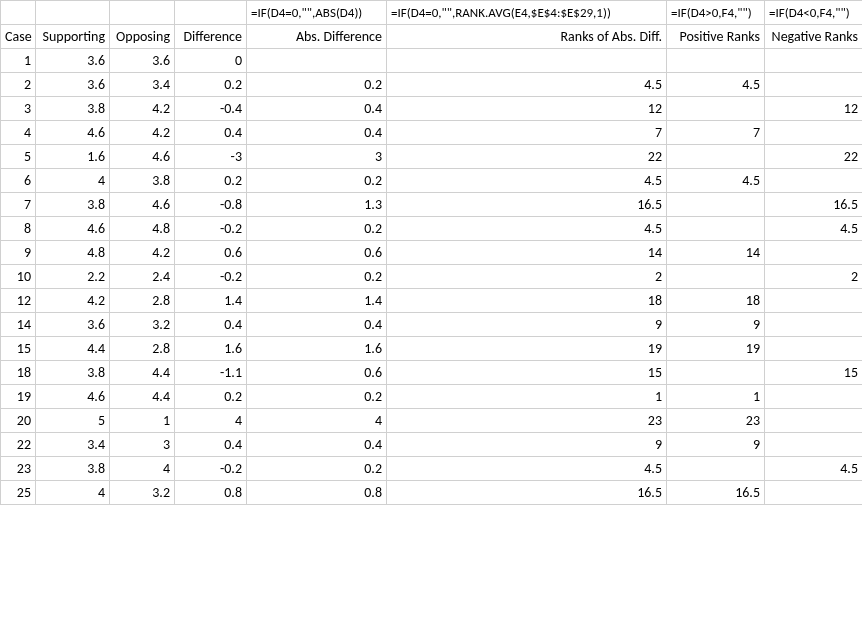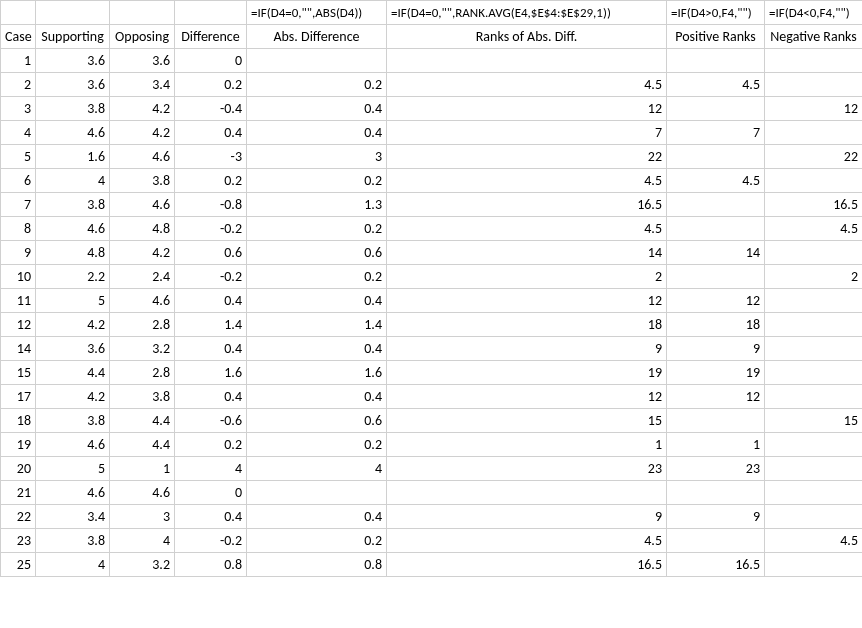--- a/index.html
+++ b/index.html
@@ -24,21 +24,21 @@
     background: #fff;
   }
   td {
     text-align: right;
   }
   .hdr-formula td {
     text-align: left;
     font-size: 13px;
   }
   .hdr-label td {
-    text-align: center;
+    text-align: right;
   }
   col.c-case { width: 35px; }
   col.c-sup  { width: 74px; }
   col.c-opp  { width: 65px; }
   col.c-diff { width: 72px; }
   col.c-abs  { width: 140px; }
   col.c-rank { width: 280px; }
   col.c-pos  { width: 98px; }
   col.c-neg  { width: 98px; }
 </style>
@@ -171,30 +171,20 @@
         <td>10</td>
         <td>2.2</td>
         <td>2.4</td>
         <td>-0.2</td>
         <td>0.2</td>
         <td>2</td>
         <td></td>
         <td>2</td>
       </tr>
       <tr>
-        <td>11</td>
-        <td>5</td>
-        <td>4.6</td>
-        <td>0.4</td>
-        <td>0.4</td>
-        <td>12</td>
-        <td>12</td>
-        <td></td>
-      </tr>
-      <tr>
         <td>12</td>
         <td>4.2</td>
         <td>2.8</td>
         <td>1.4</td>
         <td>1.4</td>
         <td>18</td>
         <td>18</td>
         <td></td>
       </tr>
       <tr>
@@ -211,34 +201,24 @@
         <td>15</td>
         <td>4.4</td>
         <td>2.8</td>
         <td>1.6</td>
         <td>1.6</td>
         <td>19</td>
         <td>19</td>
         <td></td>
       </tr>
       <tr>
-        <td>17</td>
-        <td>4.2</td>
-        <td>3.8</td>
-        <td>0.4</td>
-        <td>0.4</td>
-        <td>12</td>
-        <td>12</td>
-        <td></td>
-      </tr>
-      <tr>
         <td>18</td>
         <td>3.8</td>
         <td>4.4</td>
-        <td>-0.6</td>
+        <td>-1.1</td>
         <td>0.6</td>
         <td>15</td>
         <td></td>
         <td>15</td>
       </tr>
       <tr>
         <td>19</td>
         <td>4.6</td>
         <td>4.4</td>
         <td>0.2</td>
@@ -248,30 +228,20 @@
         <td></td>
       </tr>
       <tr>
         <td>20</td>
         <td>5</td>
         <td>1</td>
         <td>4</td>
         <td>4</td>
         <td>23</td>
         <td>23</td>
-        <td></td>
-      </tr>
-      <tr>
-        <td>21</td>
-        <td>4.6</td>
-        <td>4.6</td>
-        <td>0</td>
-        <td></td>
-        <td></td>
-        <td></td>
         <td></td>
       </tr>
       <tr>
         <td>22</td>
         <td>3.4</td>
         <td>3</td>
         <td>0.4</td>
         <td>0.4</td>
         <td>9</td>
         <td>9</td>

